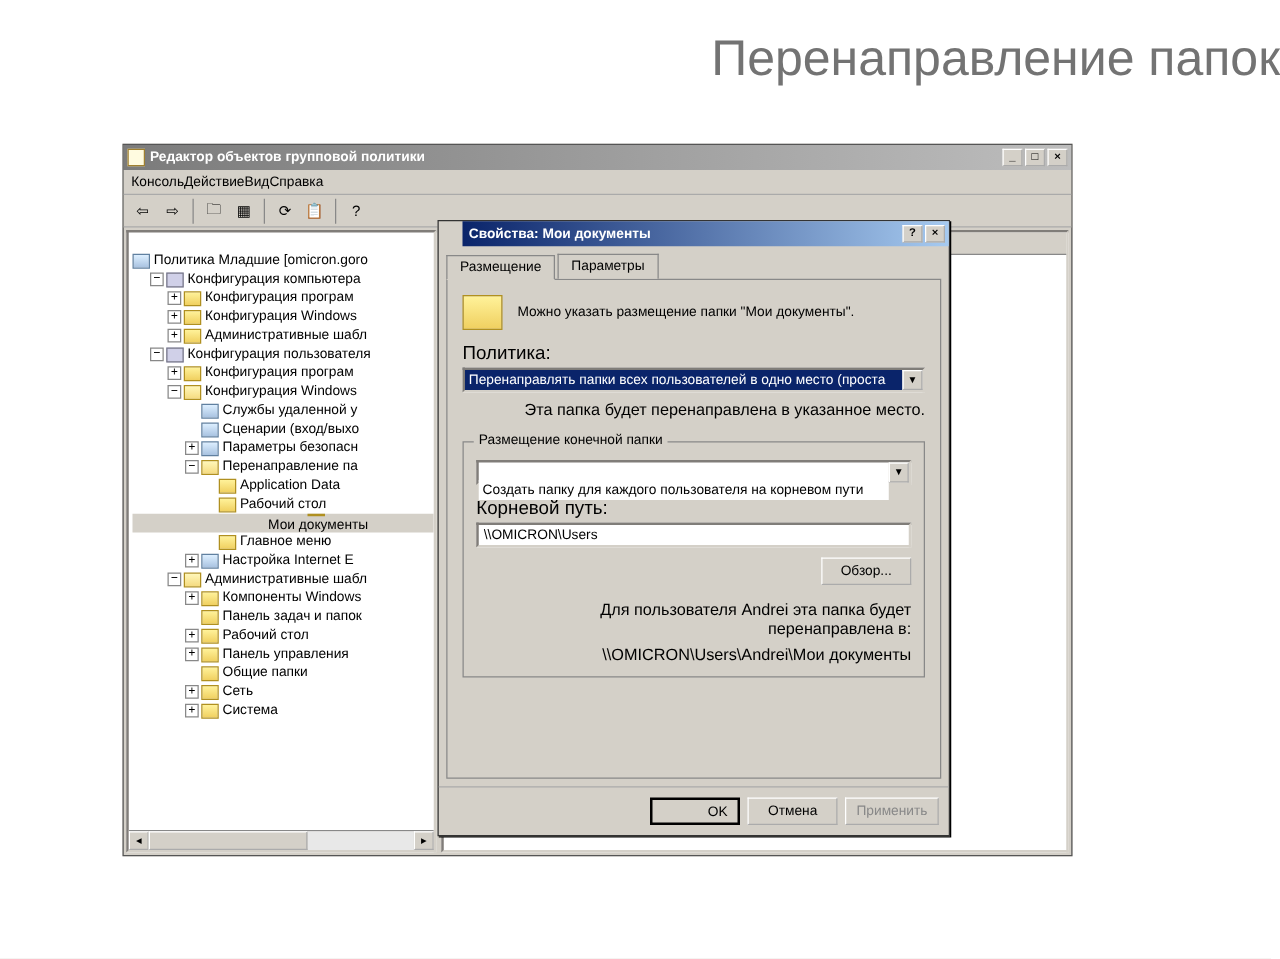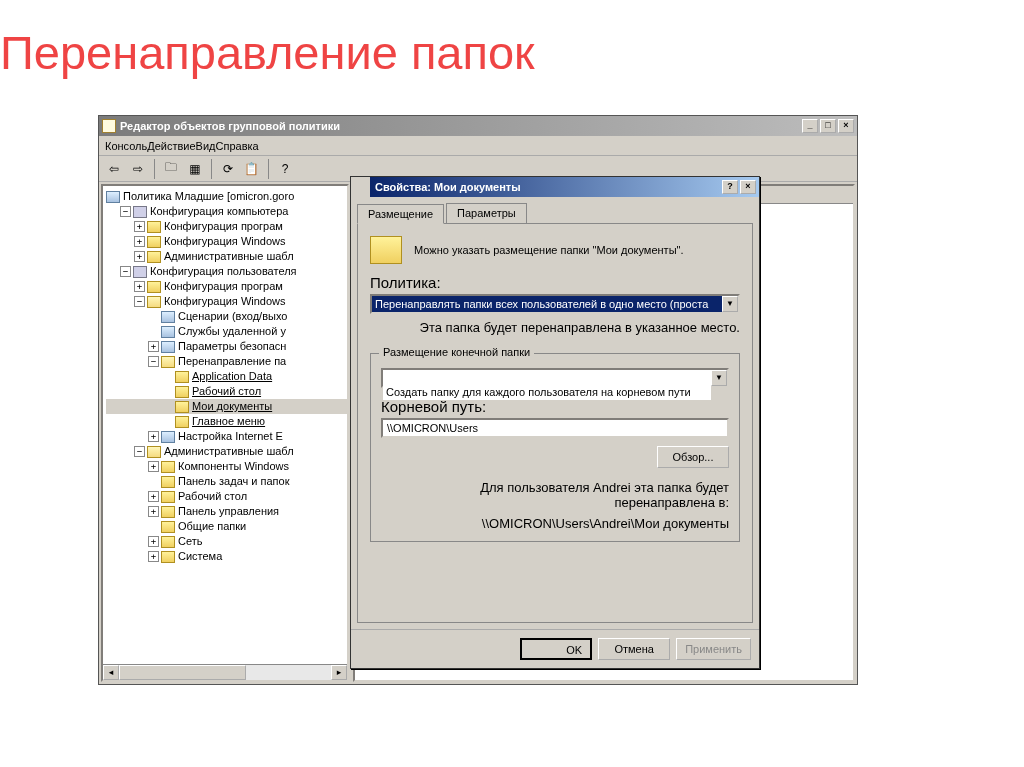--- a/index.html
+++ b/index.html
@@ -1,47 +1,47 @@
 <!DOCTYPE html>
 <html><head>
 <meta charset="utf-8">
 <style>
   * { box-sizing: border-box; margin: 0; padding: 0; }
   body { font-family: Tahoma, Arial, sans-serif; font-size: 11px; background: #fff; width: 1024px; height: 767px; position: relative; }
-  .slide-title { font-size: 47px; text-align: left; padding: 25px 0 15px; font-family: Arial, sans-serif; color: #ef4444; }
+  .slide-title { font-size: 40px; text-align: right; padding: 25px 0 15px; font-family: Arial, sans-serif; color: #737373; }
   .outer-frame { position: absolute; left: 98px; top: 115px; width: 760px; height: 570px; border: 1px solid #555; background: #d4d0c8; }
 
   
   .titlebar { height: 20px; background: linear-gradient(to right, #7b7b7b, #bdbdbd); display: flex; align-items: center; padding: 0 3px; color: #fff; font-weight: bold; font-size: 11px; }
   .titlebar .icon { width: 14px; height: 14px; margin-right: 4px; background: #fffbe0; border: 1px solid #a08030; }
   .titlebar .title { flex: 1; }
   .winbtn { width: 16px; height: 14px; background: #d4d0c8; border: 1px outset #fff; margin-left: 2px; font-size: 9px; text-align: center; line-height: 11px; font-family: Marlett, Arial; font-weight: bold; color: #000; cursor: default; }
   .menubar { height: 20px; background: #d4d0c8; display: flex; align-items: center; padding: 0 6px; border-bottom: 1px solid #aaa; }
   .menubar span { cursor: default; }
   .toolbar { height: 26px; background: #d4d0c8; display: flex; align-items: center; padding: 0 4px; gap: 2px; border-bottom: 1px solid #aaa; }
   .tbtn { width: 22px; height: 22px; border: 1px solid transparent; display: flex; align-items: center; justify-content: center; font-size: 12px; cursor: default; }
   .tbsep { width: 1px; height: 20px; background: #888; margin: 0 3px; }
 
   .workspace { display: flex; height: calc(100% - 66px); position: relative; }
   .tree-pane { width: 248px; min-width:248px; background: #fff; border: 2px inset #d4d0c8; margin: 2px; overflow: hidden; position: relative; }
   .list-pane { flex: 1; background: #fff; border: 2px inset #d4d0c8; margin: 2px; }
   .list-header { background: #d4d0c8; height: 18px; border-bottom: 1px solid #888; padding: 2px 6px; font-size: 11px; }
 
-  .tree { padding: 3px 0 0 3px; line-height: 15px; white-space: nowrap; }
+  .tree { padding: 15px 0 0 3px; line-height: 15px; white-space: nowrap; }
   .node { display: flex; align-items: center; height: 15px; }
   .expander { width: 11px; height: 11px; border: 1px solid #888; background: #fff; margin-right: 2px; font-size: 9px; line-height: 8px; text-align: center; font-family: monospace; cursor: default; }
   .noexp { width: 13px; display: inline-block; }
   .nicon { width: 14px; height: 12px; margin-right: 3px; display: inline-block; }
   .folder { background: linear-gradient(#fff29a,#f0d060); border: 1px solid #b09020; }
   .foldero { background: linear-gradient(#fff7ba,#f5db80); border: 1px solid #b09020; }
   .script { background: linear-gradient(#ddefff,#a8c2e0); border: 1px solid #6080a0; }
   .pc { background: #d0d0e8; border: 1px solid #778; }
   .ind0 { padding-left: 0px; } .ind1 { padding-left: 14px; } .ind2 { padding-left: 28px; }
-  .ind3 { padding-left: 42px; } .ind4 { padding-left: 56px; text-decoration: underline; }
-  .selected { background: #d4d0c8; }
+  .ind3 { padding-left: 42px; } .ind4 { padding-left: 56px; }
+  .selected { background: #d4d0c8; flex-direction: column; }
   .hscroll { position:absolute; bottom:0; left:0; right:0; height:16px; background:#d4d0c8; border-top:1px solid #888; display:flex; }
   .hscroll .sbtn { width:16px; background:#d4d0c8; border:1px outset #fff; font-size:9px; text-align:center; line-height:13px; }
   .hscroll .track { flex:1; background:#e8e8e8; position:relative; }
   .hscroll .thumb { position:absolute; left:0; top:0; width:60%; height:100%; background:#d4d0c8; border:1px outset #fff; }
 
   
   .dialog { position: absolute; left: 350px; top: 176px; width: 410px; background: #d4d0c8; border: 1px solid #333; box-shadow: 1px 1px 0 #000; z-index: 10; }
   .dlg-titlebar { height: 20px; background: linear-gradient(to right, #0a246a, #a6caf0); display: flex; align-items: center; padding: 0 3px; color: #fff; font-weight: bold; font-size: 11px; margin-left: 19px; }
   .dlg-titlebar .title { flex:1; padding-left:2px; }
   .tabs-row { display: flex; padding: 6px 6px 0 6px; }
@@ -134,26 +134,26 @@
             <span>Конфигурация програм</span>
           </div>
         <div class="node ind2">
             <span class="expander">−</span>
             <span class="nicon foldero"></span>
             <span>Конфигурация Windows</span>
           </div>
         <div class="node ind3">
             <span class="noexp"></span>
             <span class="nicon script"></span>
+            <span>Службы удаленной у</span>
+          </div>
+        <div class="node ind3">
+            <span class="noexp"></span>
+            <span class="nicon script"></span>
             <span>Сценарии (вход/выхо</span>
-          </div>
-        <div class="node ind3">
-            <span class="noexp"></span>
-            <span class="nicon script"></span>
-            <span>Службы удаленной у</span>
           </div>
         <div class="node ind3">
             <span class="expander">+</span>
             <span class="nicon script"></span>
             <span>Параметры безопасн</span>
           </div>
         <div class="node ind3">
             <span class="expander">−</span>
             <span class="nicon foldero"></span>
             <span>Перенаправление па</span>

